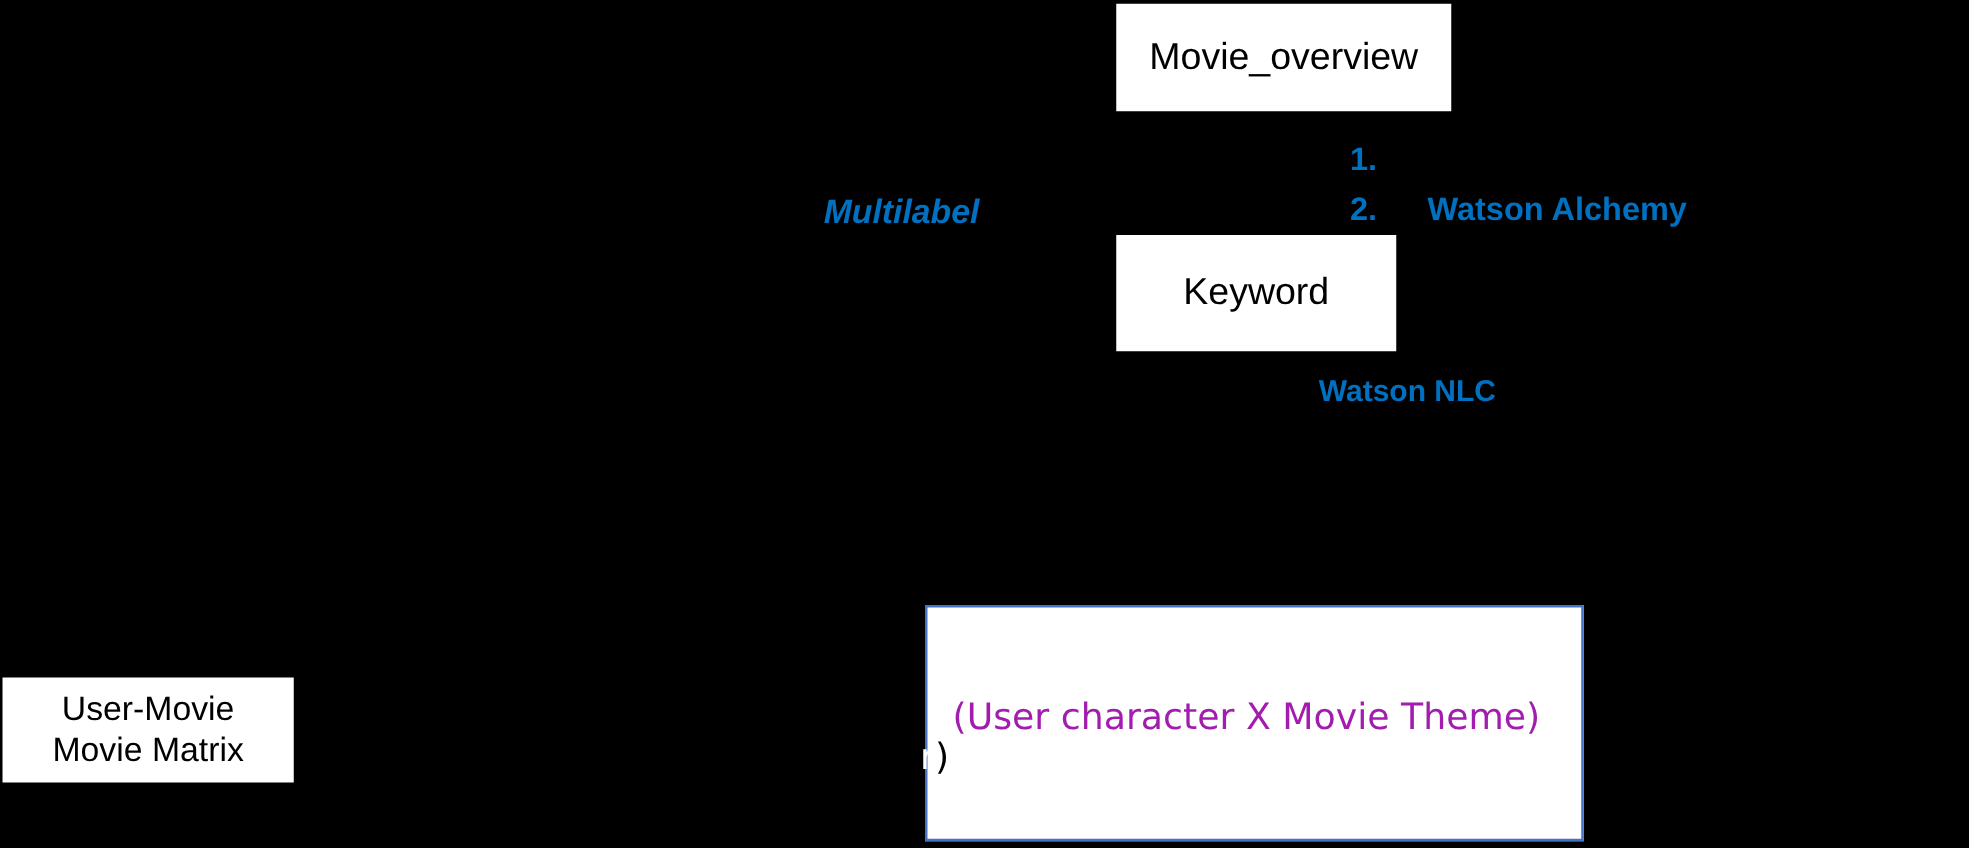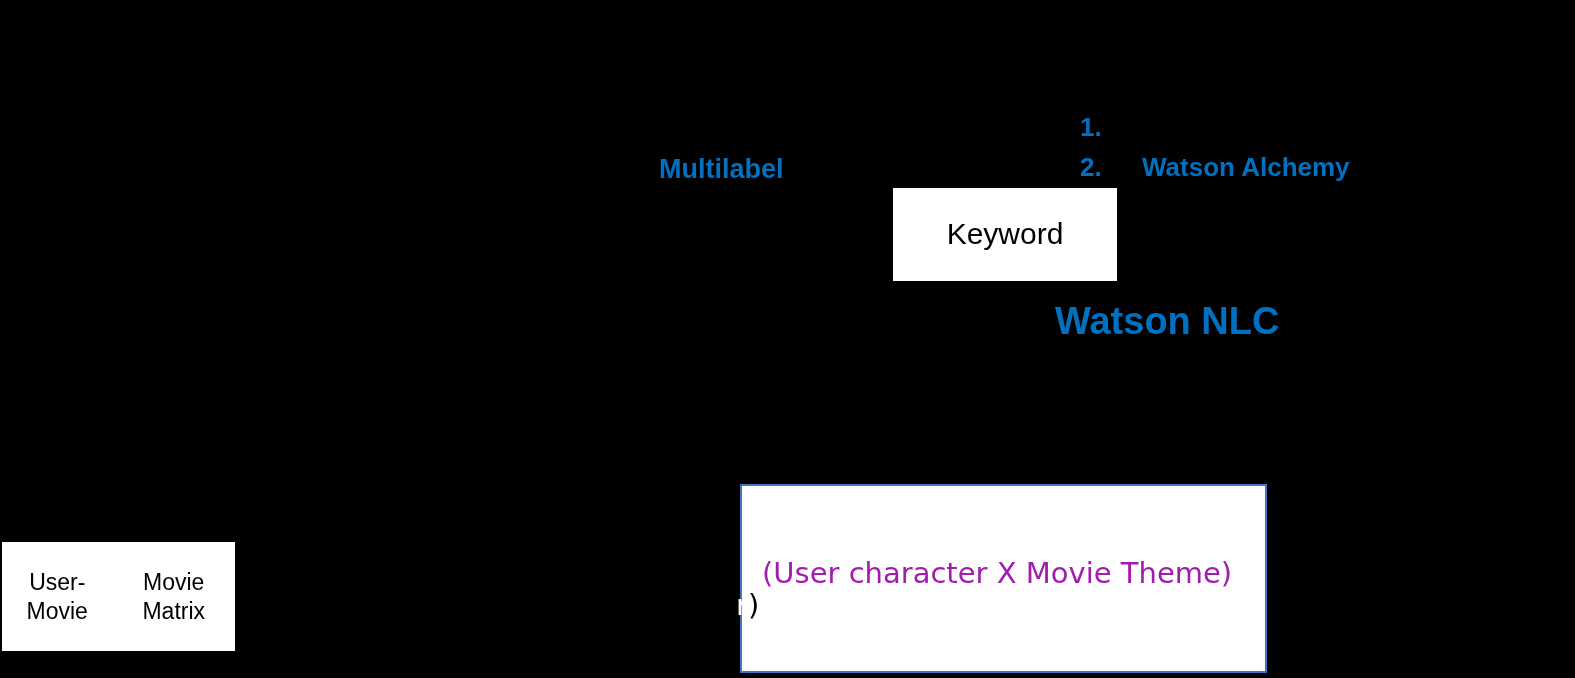--- a/index.html
+++ b/index.html
@@ -42,23 +42,23 @@
     top: 188px;
     width: 224px;
     height: 93px;
     font-size: 30px;
   }
 
   #user-movie-matrix-box {
     left: 2px;
     top: 542px;
     width: 233px;
-    height: 109px;
-    font-size: 23px;
-    flex-direction: row;
+    height: 84px;
+    font-size: 27px;
+    flex-direction: column;
   }
   #user-movie-matrix-box span { display: block; }
 
   
   #latent-factor-box {
     position: absolute;
     left: 740px;
     top: 484px;
     width: 527px;
     height: 189px;
@@ -99,27 +99,28 @@
     white-space: nowrap;
   }
 
   #multilabel-annotation {
     left: 659px;
     top: 150px;
     font-size: 27px;
     line-height: 1.42;
     white-space: normal;
     width: 200px;
+    font-style: italic;
   }
   #multilabel-annotation span { display: block; }
 
   #watson-nlc-annotation {
     left: 1055px;
     top: 300px;
-    font-size: 38px;
+    font-size: 24px;
   }
 
   
   #method-list {
     position: absolute;
     left: 1080px;
     top: 108px;
     list-style: none;
     margin: 0;
     padding: 0;
@@ -135,20 +136,23 @@
   #method-list .num {
     width: 62px;
     flex: 0 0 62px;
   }
 </style>
 </head>
 <body>
 
 <div id="canvas">
 
+  <div class="node-box" id="movie-overview-box">
+    <span>Movie_overview</span>
+  </div>
 
   <ol id="method-list">
     <li>
       <span class="num">1.</span>
     </li>
     <li>
       <span class="num">2.</span>
       <span>Watson Alchemy</span>
     </li>
   </ol>

